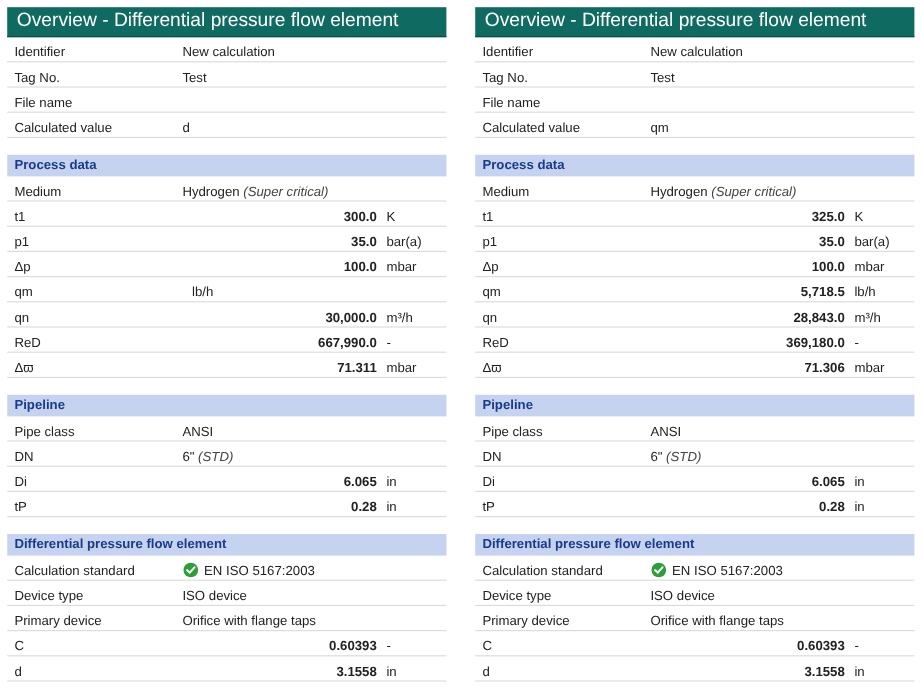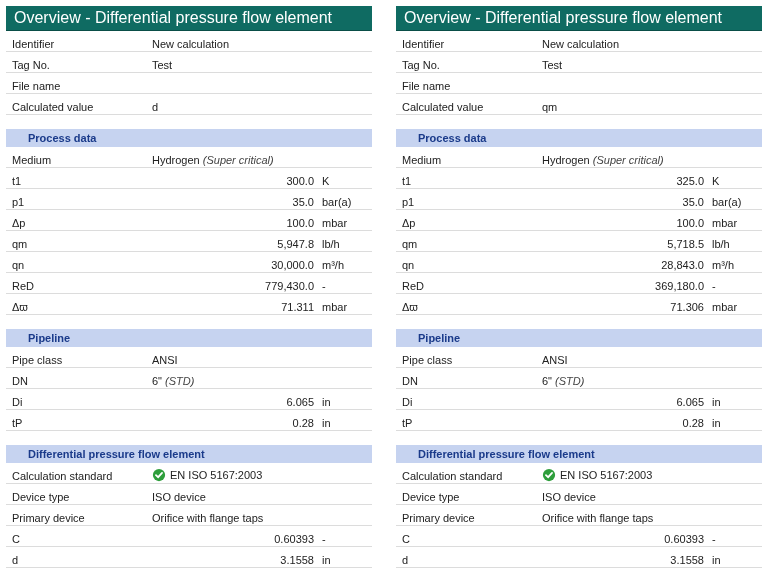--- a/index.html
+++ b/index.html
@@ -22,21 +22,21 @@
     background: #0f6b62;
     color: #fff;
     padding: 3px 8px;
     font-size: 16px;
     border-bottom: 1px solid #0a4e47;
   }
   .section-bar {
     background: #c6d3f0;
     color: #1a3a8a;
     font-weight: 700;
-    padding: 3px 22px;
+    padding: 3px 6px;
     margin-top: 14px;
     font-size: 11px;
   }
   .row {
     display: flex;
     align-items: center;
     border-bottom: 1px solid #dcdcdc;
     padding: 2px 6px;
     min-height: 18px;
     font-size: 11px;
@@ -45,20 +45,21 @@
     flex: 0 0 140px;
     color: #222;
   }
   .row .value {
     flex: 1 1 auto;
     text-align: left;
     white-space: nowrap;
   }
   .row .value.num {
     text-align: right;
+    font-weight: bold;
   }
   .row .unit {
     flex: 0 0 44px;
     padding-left: 8px;
     color: #222;
     white-space: nowrap;
   }
   .row.wide .value {
     text-align: left;
   }
@@ -123,31 +124,30 @@
         <div class="value num">35.0</div>
         <div class="unit">bar(a)</div>
       </div>
     <div class="row">
         <div class="label">Δp</div>
         <div class="value num">100.0</div>
         <div class="unit">mbar</div>
       </div>
     <div class="row">
         <div class="label">qm</div>
-        <div class="value num">5,947.8</div>
         <div class="unit">lb/h</div>
       </div>
     <div class="row">
         <div class="label">qn</div>
         <div class="value num">30,000.0</div>
         <div class="unit">m³/h</div>
       </div>
     <div class="row">
         <div class="label">ReD</div>
-        <div class="value num">779,430.0</div>
+        <div class="value num">667,990.0</div>
         <div class="unit">-</div>
       </div>
     <div class="row">
         <div class="label">Δϖ</div>
         <div class="value num">71.311</div>
         <div class="unit">mbar</div>
       </div>
   </div>
 
   <div class="section-bar">Pipeline</div>

